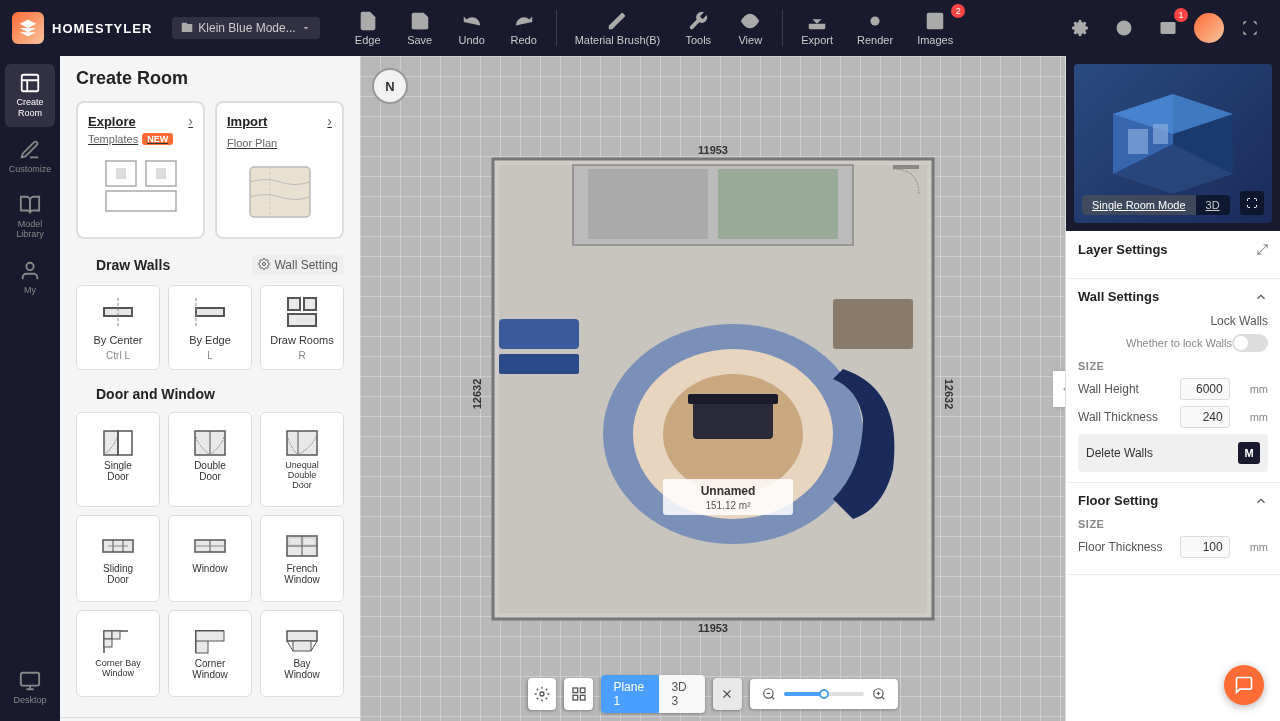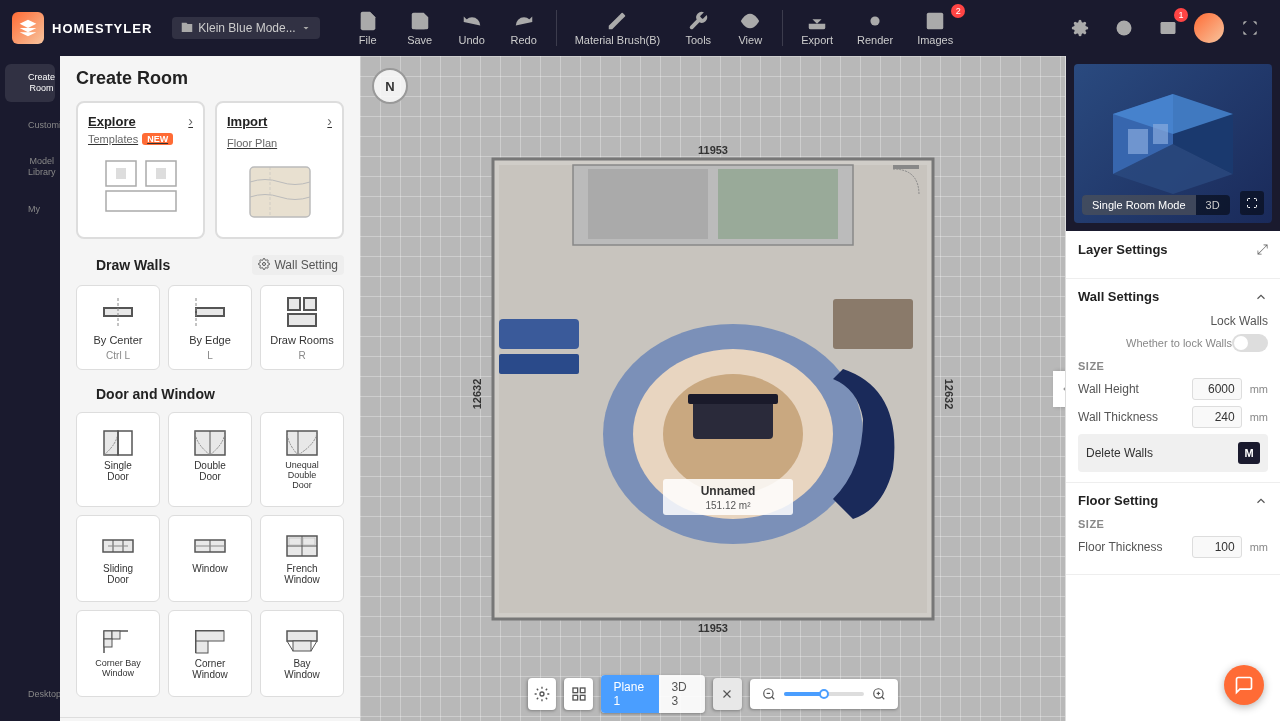--- a/index.html
+++ b/index.html
@@ -104,21 +104,21 @@
       background: #1a1a2e;
       display: flex;
       flex-direction: column;
       align-items: center;
       padding: 8px 0;
       gap: 4px;
       flex-shrink: 0;
     }
     .nav-item {
       width: 50px;
-      display: flex; flex-direction: row; align-items: center;
+      display: flex; flex-direction: column; align-items: center;
       padding: 8px 20px;
       color: #888;
       cursor: pointer;
       border-radius: 6px;
       font-size: 10px;
       gap: 3px;
     }
     .nav-item.active { color: #fff; background: rgba(255,255,255,0.1); }
     .nav-item svg { width: 22px; height: 22px; fill: currentColor; }
 
@@ -393,20 +393,21 @@
       display: flex;
       background: rgba(0,0,0,0.5);
       border-radius: 4px;
       overflow: hidden;
     }
     .mode-btn {
       padding: 4px 10px;
       font-size: 11px;
       color: #ccc;
       cursor: pointer;
+      text-decoration: underline;
     }
     .mode-btn.active {
       background: rgba(255,255,255,0.2);
       color: white;
     }
     .expand-btn {
       position: absolute;
       bottom: 8px;
       right: 8px;
       width: 24px; height: 24px;
@@ -466,21 +467,21 @@
       text-transform: uppercase;
       margin-bottom: 6px;
       letter-spacing: 0.5px;
     }
     .input-row {
       display: flex; align-items: center; justify-content: space-between;
       margin-bottom: 6px;
     }
     .input-label { font-size: 12px; color: #555; }
     .input-value-group {
-      display: flex; align-items: center; gap: 8px;
+      display: flex; align-items: center; gap: 20px;
     }
     .input-value {
       width: 50px;
       border: 1px solid #ddd;
       border-radius: 3px;
       padding: 3px 6px;
       font-size: 12px;
       text-align: right;
       color: #333;
       background: #f9f9f9;
@@ -549,21 +550,21 @@
     <svg width="12" height="12" fill="#aaa" viewBox="0 0 24 24">
         <path d="M7 10l5 5 5-5z"></path>
       </svg>
   </div>
   <div style="width:16px;"></div>
   <div class="topbar-btn">
     <svg viewBox="0 0 24 24">
         <path d="M14 2H6a2 2 0 0 0-2 2v16a2 2 0 0 0 2 2h12a2 2 0 0 0 2-2V8z"></path>
         <polyline points="14,2 14,8 20,8"></polyline>
       </svg>
-    <span>File</span>
+    <span>Edge</span>
   </div>
   <div class="topbar-btn">
     <svg viewBox="0 0 24 24">
         <path d="M19 21H5a2 2 0 0 1-2-2V5a2 2 0 0 1 2-2h11l5 5v11a2 2 0 0 1-2 2z"></path>
         <polyline points="17,21 17,13 7,13 7,21"></polyline>
         <polyline points="7,3 7,8 15,8"></polyline>
       </svg>
     <span>Save</span>
   </div>
   <div class="topbar-btn">

